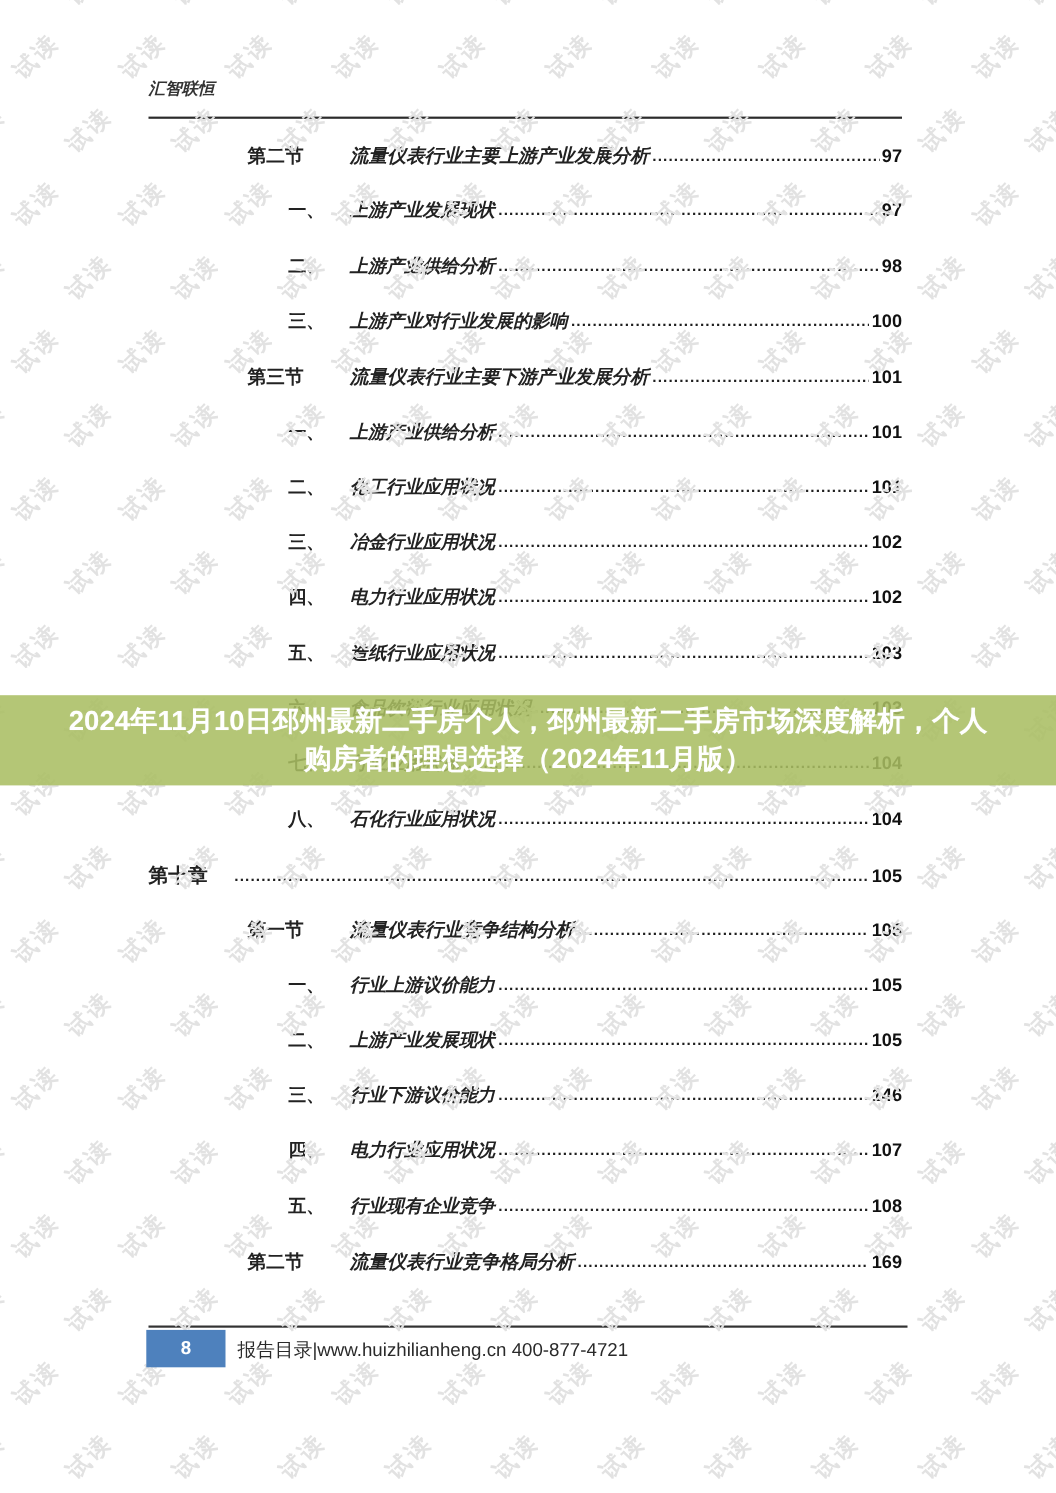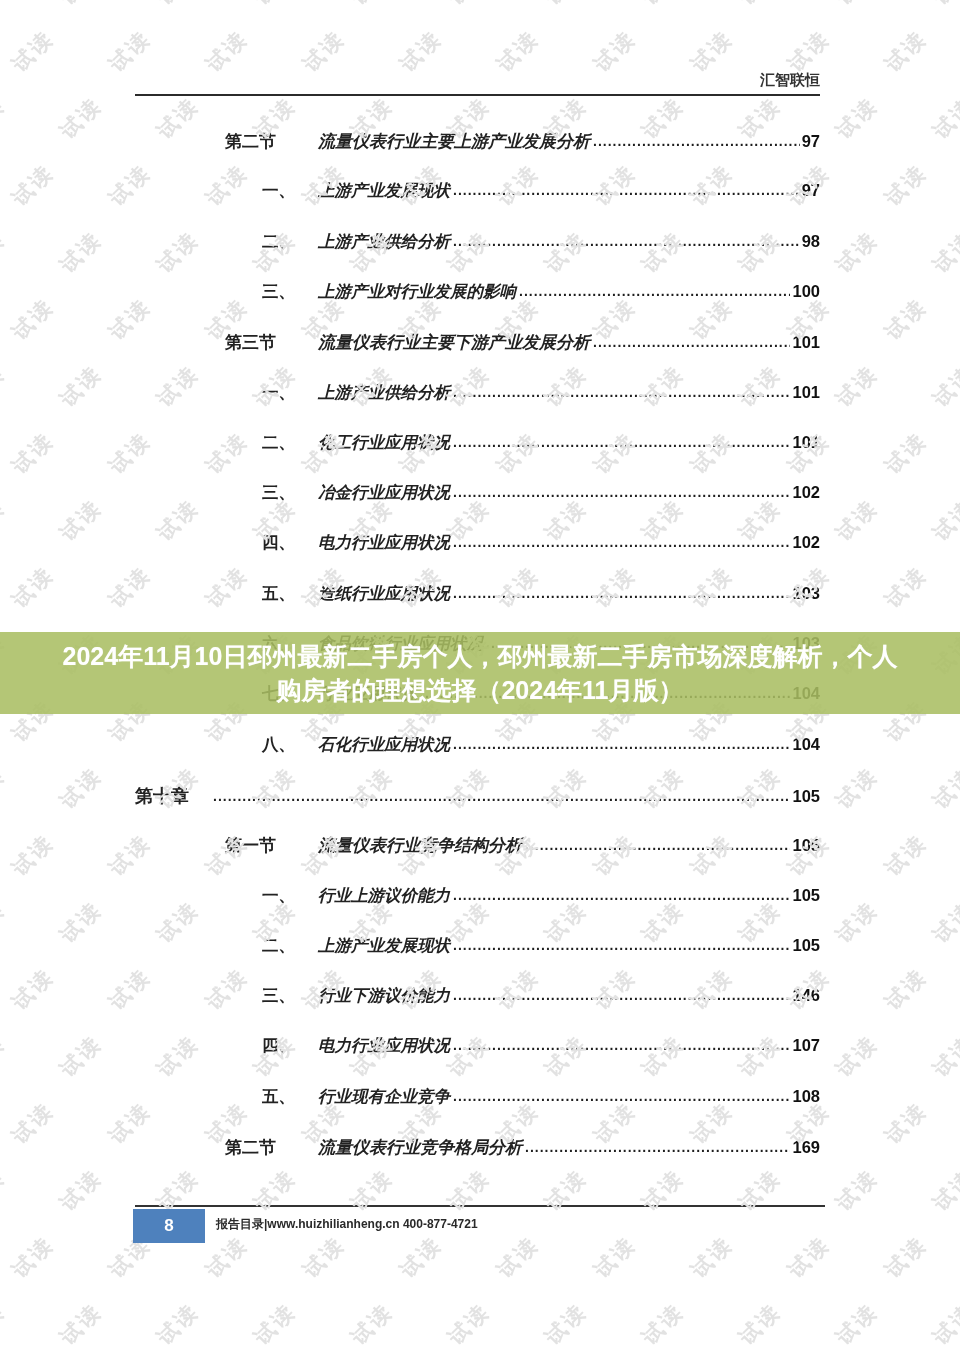--- a/index.html
+++ b/index.html
@@ -12,22 +12,23 @@
   
   #watermarks{position:absolute;inset:0;z-index:5;pointer-events:none;}
   .wm{
     position:absolute;font-size:21px;font-weight:700;letter-spacing:3px;
     color:#e2e2e2;transform:rotate(-45deg);white-space:nowrap;
   }
   
   .hdr{
     position:absolute;left:135px;right:140px;top:60px;height:30px;z-index:1;
     border-bottom:2px solid #2b2b2b;
-    display:flex;justify-content:flex-end;align-items:flex-end;
-    padding-bottom:4px;
+    display:flex;justify-content:space-between;align-items:flex-end;
+    padding-bottom:16px;
+    font-style:italic;
   }
   .hdr .co{font-size:15px;font-weight:700;color:#333;}
   .hdr .rt{font-size:14.5px;font-weight:700;color:#333;}
   
   #toc{position:absolute;left:135px;width:685px;top:0;z-index:1;}
   .row{position:absolute;left:0;right:0;display:flex;align-items:baseline;white-space:nowrap;}
   .row .num{flex:none;font-weight:700;}
   .row .ttl{flex:none;font-weight:700;font-style:italic;}
   .row .dots{flex:1 1 auto;overflow:hidden;font-size:14px;font-weight:700;letter-spacing:1px;color:#1f1f1f;margin:0 2px 0 3px;transform:translateY(-1px);}
   .row .pg{flex:none;font-weight:700;font-size:16.5px;color:#111;}
@@ -51,21 +52,21 @@
   }
   
   #footer-rule{position:absolute;left:135px;right:135px;top:1205px;border-top:2px solid #333;z-index:1;}
   #page-box{
     position:absolute;left:133px;top:1209px;width:72px;height:34px;z-index:6;
     background:#4e81bd;display:flex;align-items:center;justify-content:center;
     color:#fff;font-size:17px;font-weight:700;
   }
   #footer-text{
     position:absolute;left:216px;top:1216px;z-index:6;
-    font-size:12px;font-weight:700;color:#2a2a2a;
+    font-size:17px;font-weight:400;color:#2a2a2a;
   }
 </style>
 </head>
 <body>
 
 <div class="hdr">
   <span class="co">汇智联恒</span>
 </div>
 
 <div id="toc">

